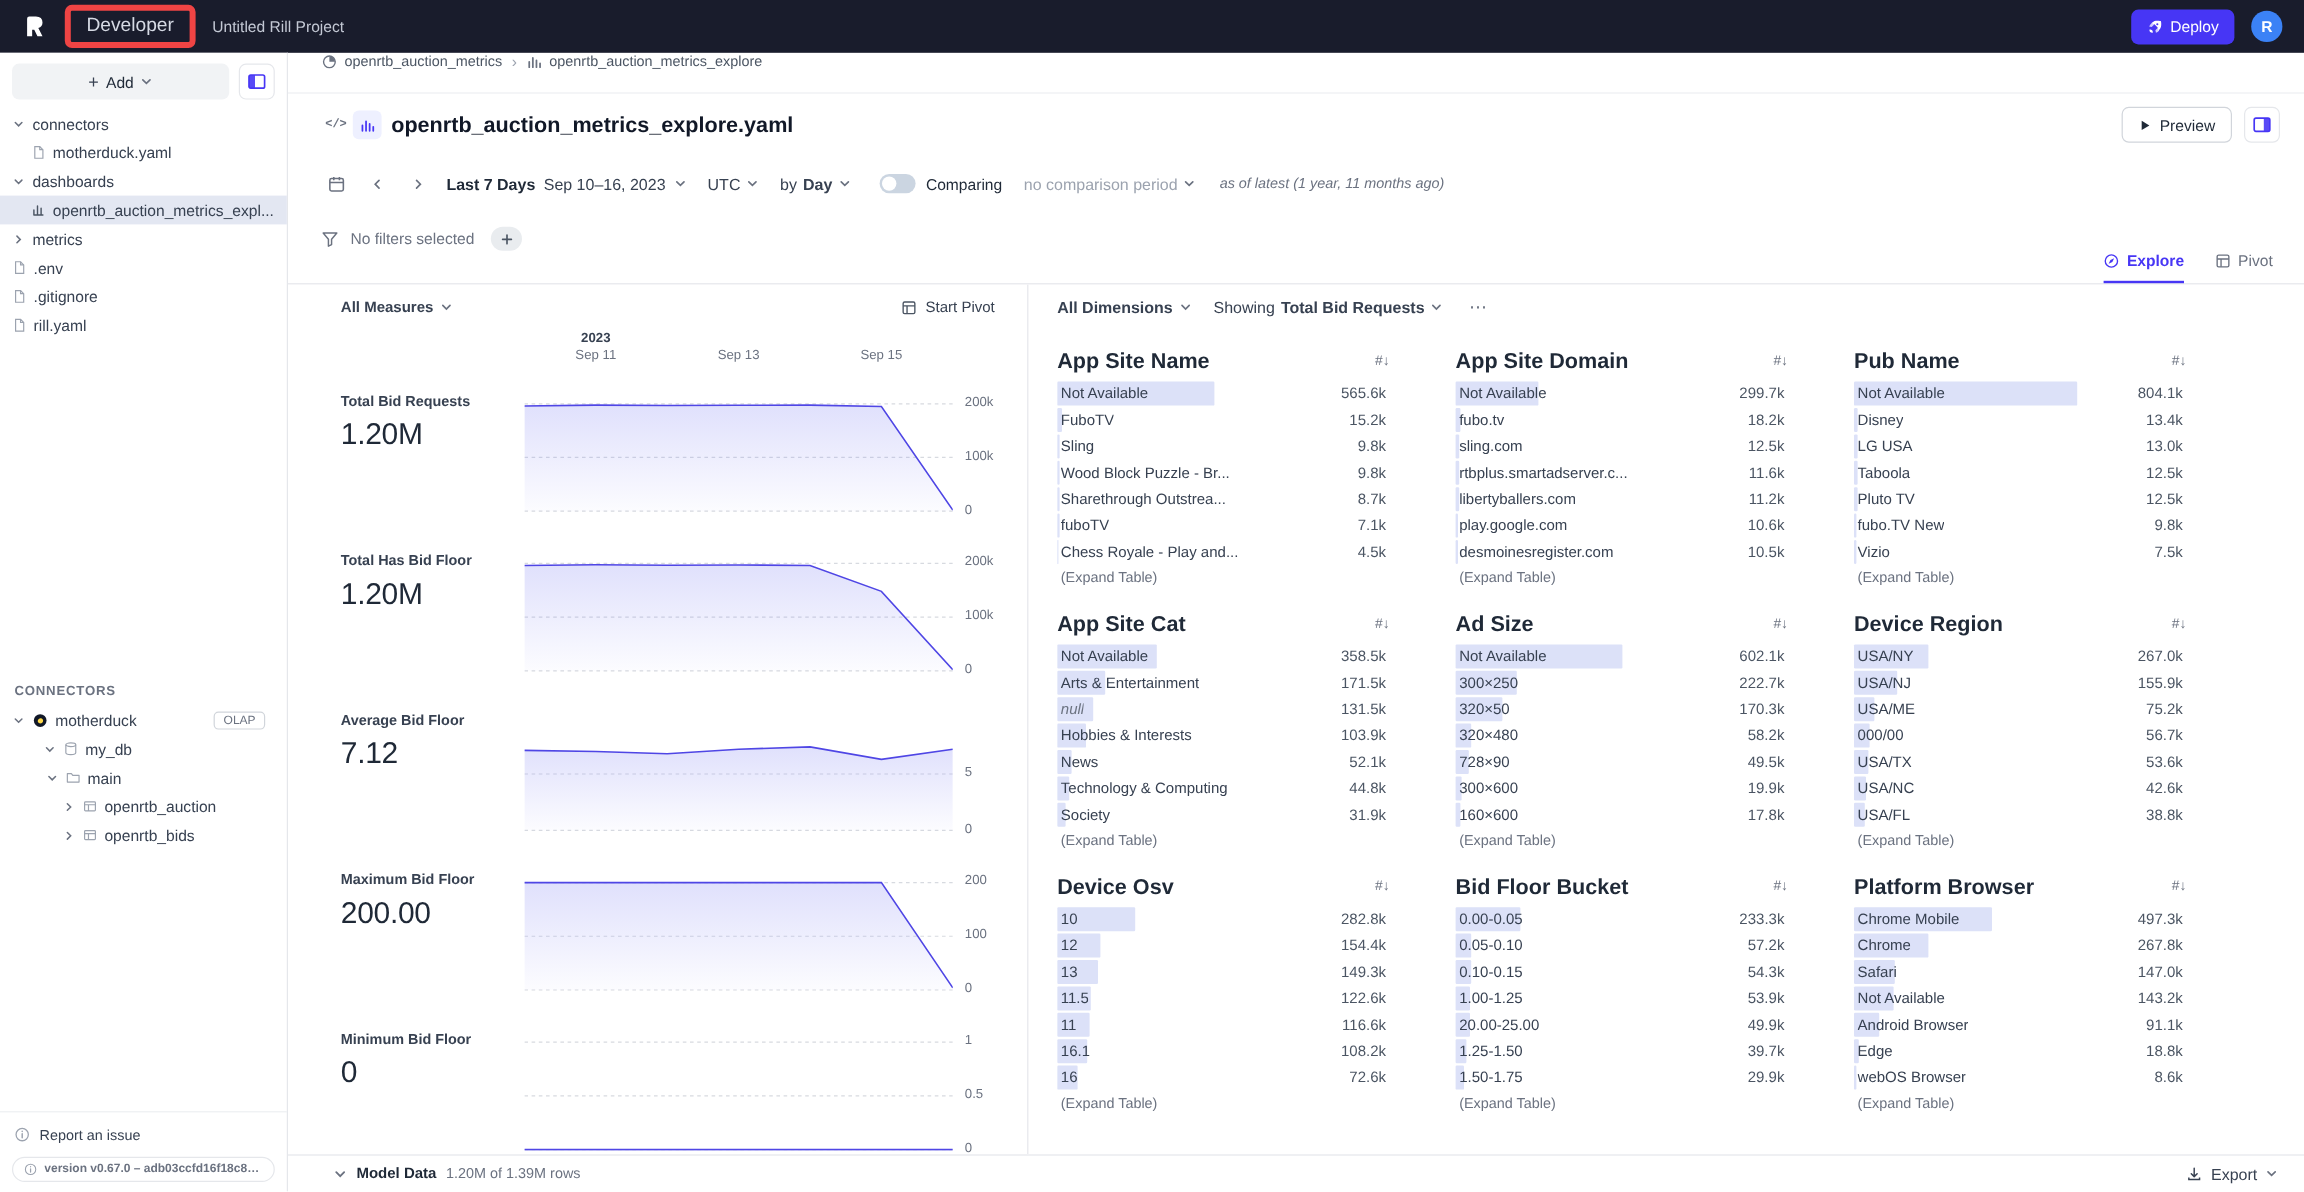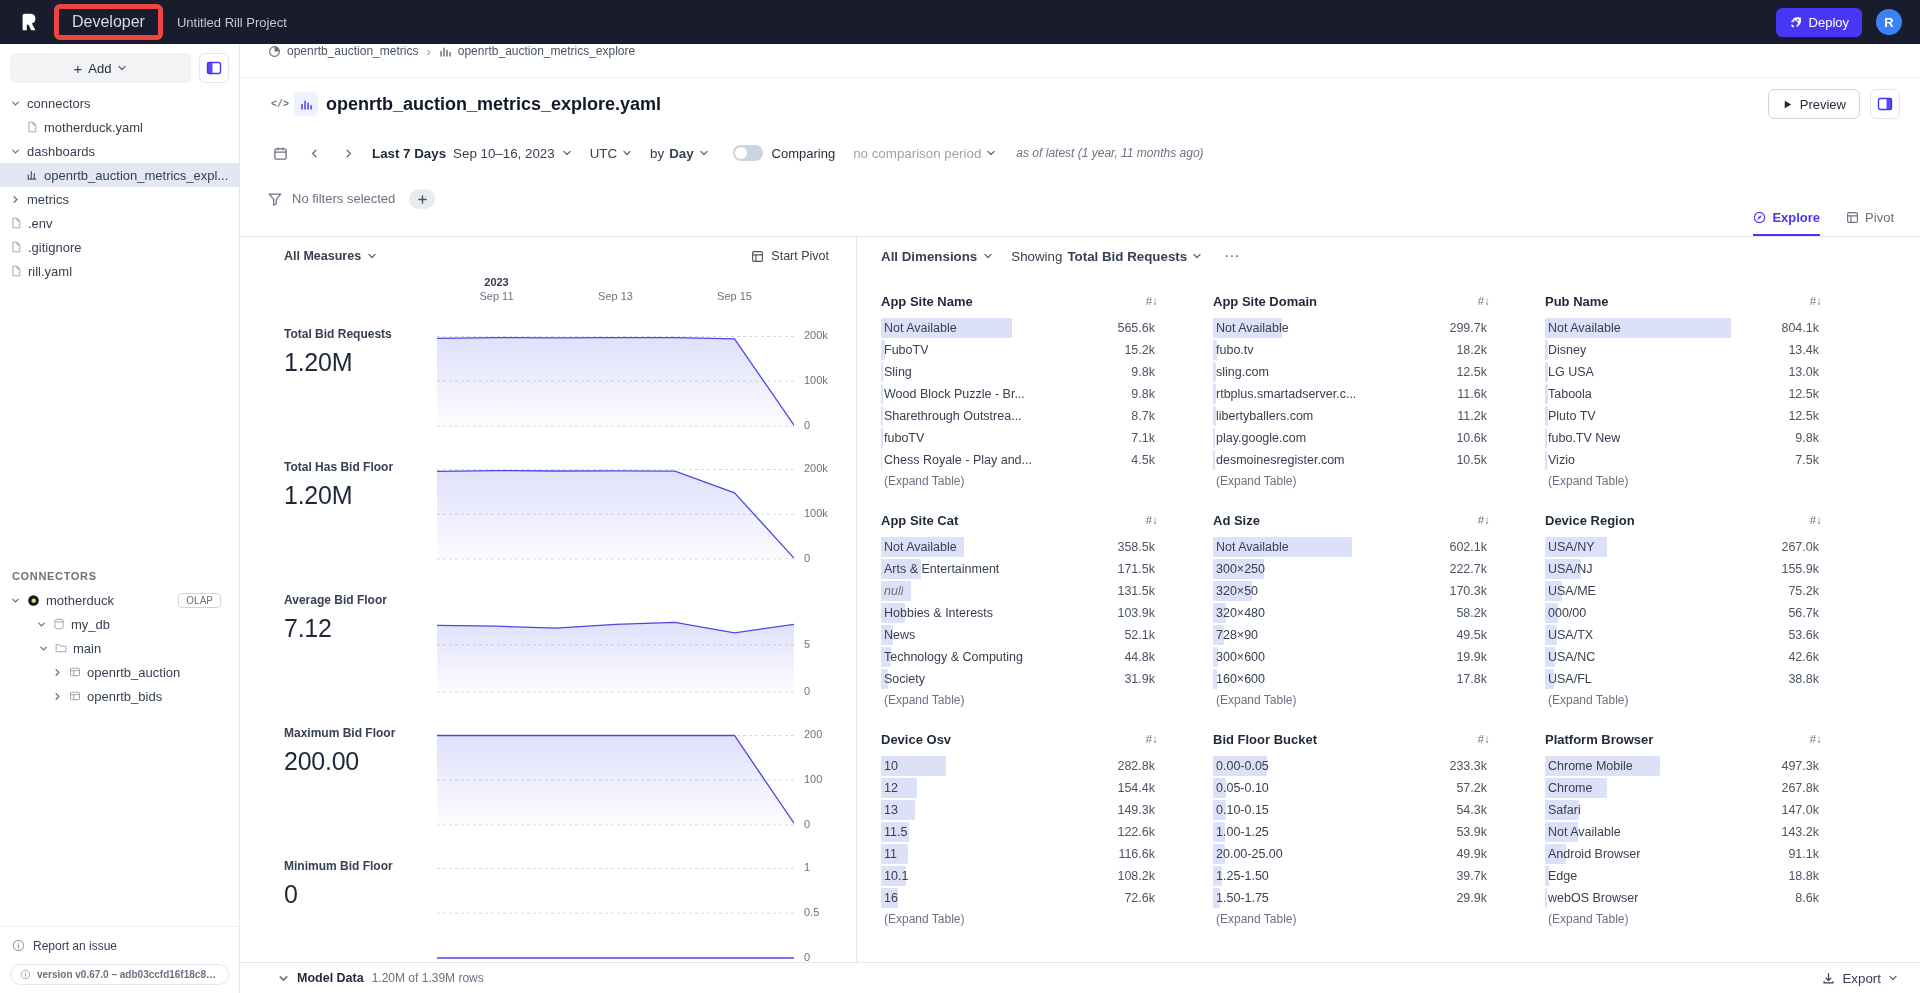--- a/index.html
+++ b/index.html
@@ -102,21 +102,21 @@
 
   .dims-panel{flex:1;display:flex;flex-direction:column;overflow:hidden;padding-left:24px;min-width:0;}
   .d-head{height:34px;display:flex;align-items:center;gap:18px;font-size:12.5px;color:#374151;padding-top:4px;flex:none;}
   .d-dd{display:flex;align-items:center;gap:6px;font-weight:600;}
   .d-showing{display:flex;align-items:center;gap:5px;font-weight:400;}
   .d-showing b{font-weight:700;}
   .d-more{color:#6B7280;font-size:15px;letter-spacing:2px;padding:0 4px;}
   .boards{margin-top:18px;display:grid;grid-template-columns:repeat(3,277px);column-gap:55px;row-gap:20px;
     flex:1;overflow:hidden;align-content:start;}
   .board-head{height:24px;display:flex;justify-content:space-between;align-items:center;margin-bottom:4px;}
-  .board-title{font-size:13px;font-weight:700;color:#1F2937;}
+  .board-title{font-size:18px;font-weight:700;color:#1F2937;}
   .board-sort{font-size:11.5px;color:#6B7280;}
   .board-row{position:relative;height:22px;display:flex;align-items:center;justify-content:space-between;
     font-size:12.5px;padding:0 3px;cursor:pointer;}
   .board-bar{position:absolute;left:0;top:1px;bottom:1px;background:#DCE1F8;border-radius:1px;}
   .board-label{position:relative;color:#374151;white-space:nowrap;overflow:hidden;text-overflow:ellipsis;max-width:200px;}
   .board-label.null{font-style:italic;color:#6B7280;}
   .board-value{position:relative;color:#4B5563;}
   .board-expand{font-size:12px;color:#6B7280;margin-top:3px;padding-left:3px;cursor:pointer;}
 
   
@@ -913,21 +913,21 @@
                 <span class="board-label">11.5</span>
                 <span class="board-value">122.6k</span>
               </div>
               <div class="board-row">
                 <div class="board-bar" style="width: 9.72%;"></div>
                 <span class="board-label">11</span>
                 <span class="board-value">116.6k</span>
               </div>
               <div class="board-row">
                 <div class="board-bar" style="width: 9.02%;"></div>
-                <span class="board-label">10.1</span>
+                <span class="board-label">16.1</span>
                 <span class="board-value">108.2k</span>
               </div>
               <div class="board-row">
                 <div class="board-bar" style="width: 6.05%;"></div>
                 <span class="board-label">16</span>
                 <span class="board-value">72.6k</span>
               </div>
               <div class="board-expand">(Expand Table)</div>
             </div>
             <div class="board">

